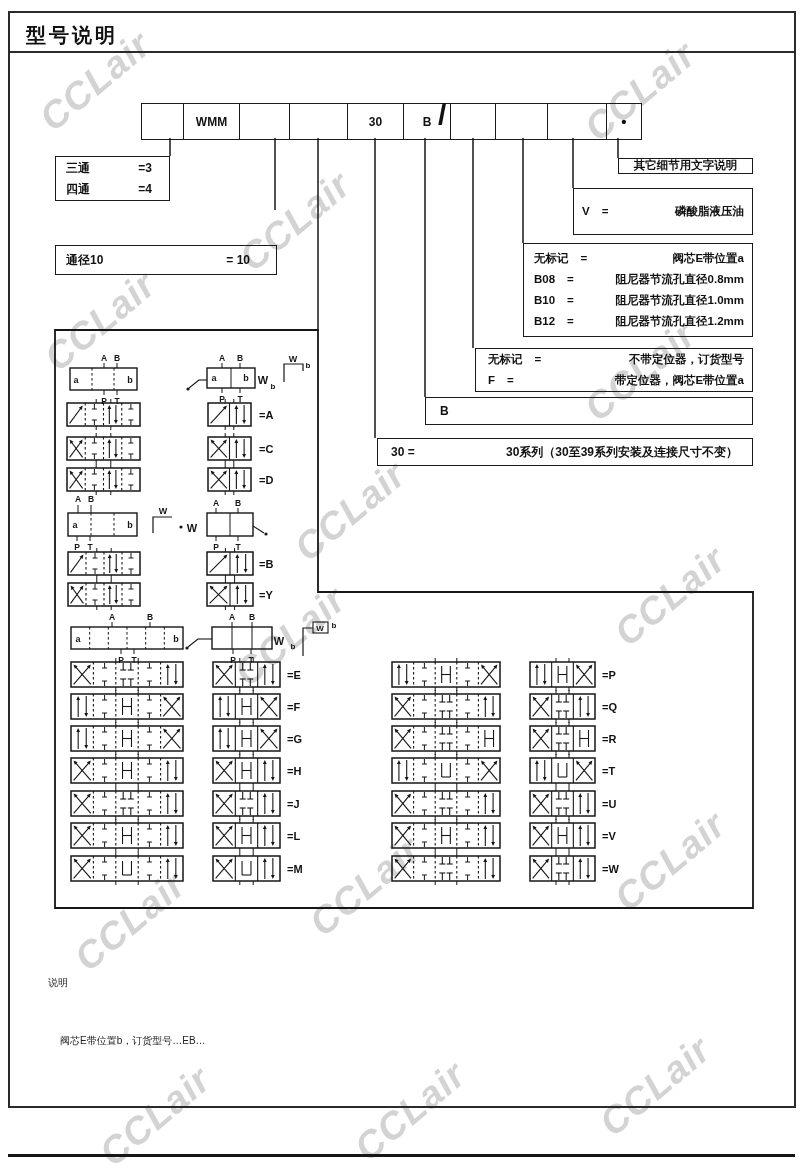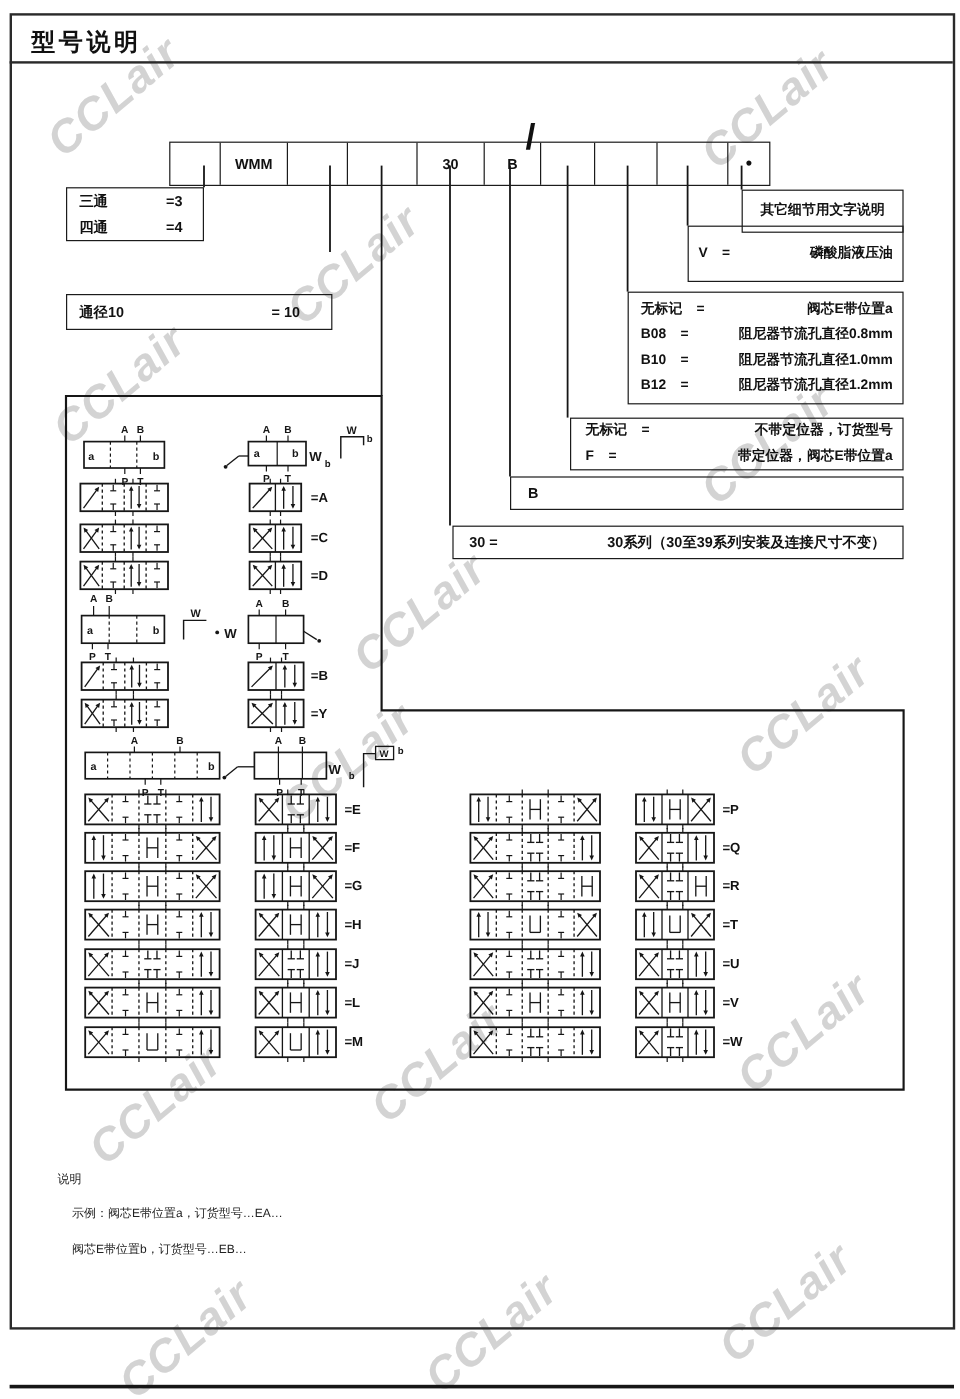--- a/index.html
+++ b/index.html
@@ -5,21 +5,21 @@
   html,body{margin:0;padding:0;background:#fff;}
   body{width:800px;height:1166px;font-family:"Liberation Sans","DejaVu Sans",sans-serif;color:#111;}
   .page{position:relative;width:800px;height:1166px;overflow:hidden;background:#fff;}
   .wm{position:absolute;z-index:0;color:#c9c9c9;opacity:.8;font-size:38px;font-weight:bold;
       font-style:italic;letter-spacing:1px;transform:rotate(-40deg);white-space:nowrap;user-select:none;}
   .frame{position:absolute;left:8px;top:11px;width:784px;height:1093px;border:2px solid #2a2a2a;z-index:1;}
   .hdr-sep{position:absolute;left:8px;top:51px;width:786px;height:2px;background:#2a2a2a;z-index:2;}
   .title{position:absolute;left:26px;top:22px;font-size:20px;font-weight:bold;letter-spacing:3px;z-index:3;}
   .bottom-rule{position:absolute;left:8px;top:1154px;width:787px;height:3px;background:#161616;z-index:3;}
   #diag{position:absolute;left:0;top:0;z-index:2;pointer-events:none;}
-  .code-row{position:absolute;left:141px;top:118px;height:35px;display:flex;z-index:3;
+  .code-row{position:absolute;left:141px;top:103px;height:35px;display:flex;z-index:3;
             border:1.6px solid #1b1b1b;background:transparent;}
   .code-cell{border-right:1.6px solid #1b1b1b;box-sizing:border-box;display:flex;align-items:center;
              justify-content:center;font-size:12px;font-weight:bold;}
   .code-cell:last-child{border-right:none;font-size:15px;}
   .slash{position:absolute;left:438px;top:100px;font-size:30px;font-weight:bold;z-index:4;line-height:1;}
   .box{position:absolute;border:1.6px solid #1b1b1b;z-index:3;font-size:12px;font-weight:bold;color:#111;
        display:flex;flex-direction:column;justify-content:center;box-sizing:border-box;}
   .box .r{display:flex;align-items:center;line-height:1;}
   .box .c1{padding-left:10px;white-space:pre;}
   .box .c2{margin-left:12px;}
@@ -1074,21 +1074,21 @@
       </div>
   </div>
 
   <div class="box" style="left:55px;top:210px;width:222px;height:30px;margin-top:35px;">
     <div class="r">
         <span class="c1">通径10</span>
         <span class="desc" style="padding-right:26px;">= 10</span>
       </div>
   </div>
 
-  <div class="box small" style="left:618px;top:158px;width:135px;height:36px;align-items:center;">
+  <div class="box small" style="left:618px;top:158px;width:135px;height:16px;align-items:center;">
     <div class="r">其它细节用文字说明</div>
   </div>
 
   <div class="box small" style="left:573px;top:188px;width:180px;height:47px;">
     <div class="r">
         <span class="c1" style="padding-left:8px;">V</span>
         <span class="c2">=</span>
         <span class="desc">磷酸脂液压油</span>
       </div>
   </div>
@@ -1158,17 +1158,16 @@
       <div class="lbl" style="left: 602px; top: 669px;">=P</div>
       <div class="lbl" style="left: 602px; top: 701px;">=Q</div>
       <div class="lbl" style="left: 602px; top: 733px;">=R</div>
       <div class="lbl" style="left: 602px; top: 765px;">=T</div>
       <div class="lbl" style="left: 602px; top: 798px;">=U</div>
       <div class="lbl" style="left: 602px; top: 830px;">=V</div>
       <div class="lbl" style="left: 602px; top: 863px;">=W</div>
     </div>
 
   <div class="note" style="left:48px;top:976px;">说明</div>
-  <div class="note" style="left:60px;top:1004px;">示例：阀芯E带位置a，订货型号…EA…</div>
   <div class="note" style="left:60px;top:1034px;">阀芯E带位置b，订货型号…EB…</div>
 
   <div class="bottom-rule"></div>
 </div>
 
 </body></html>

